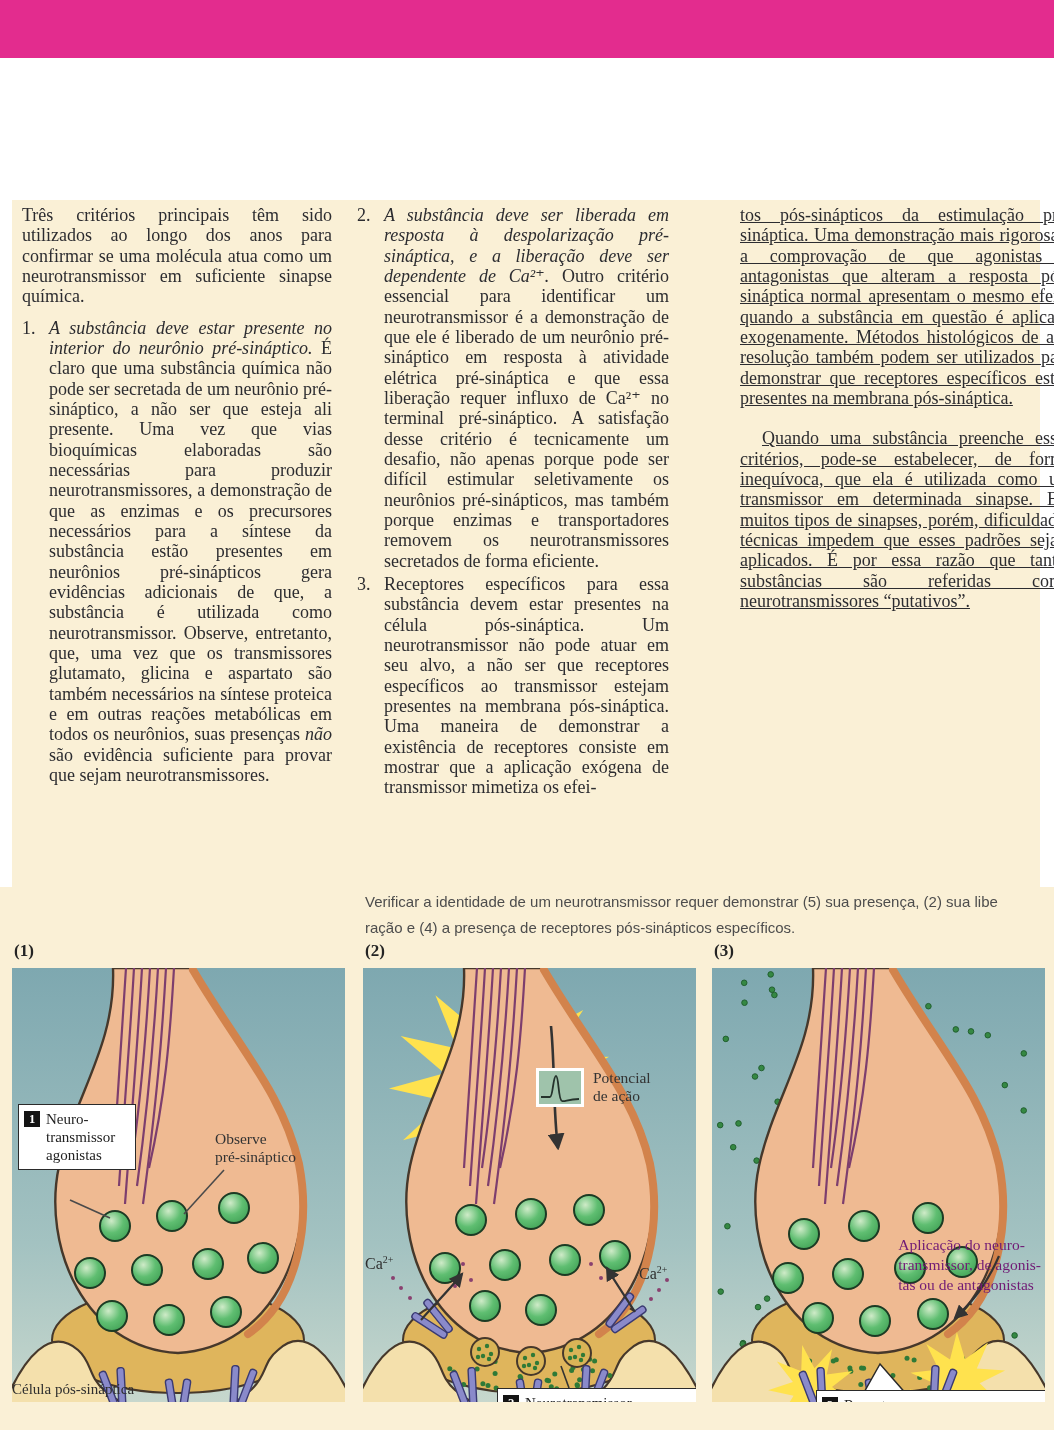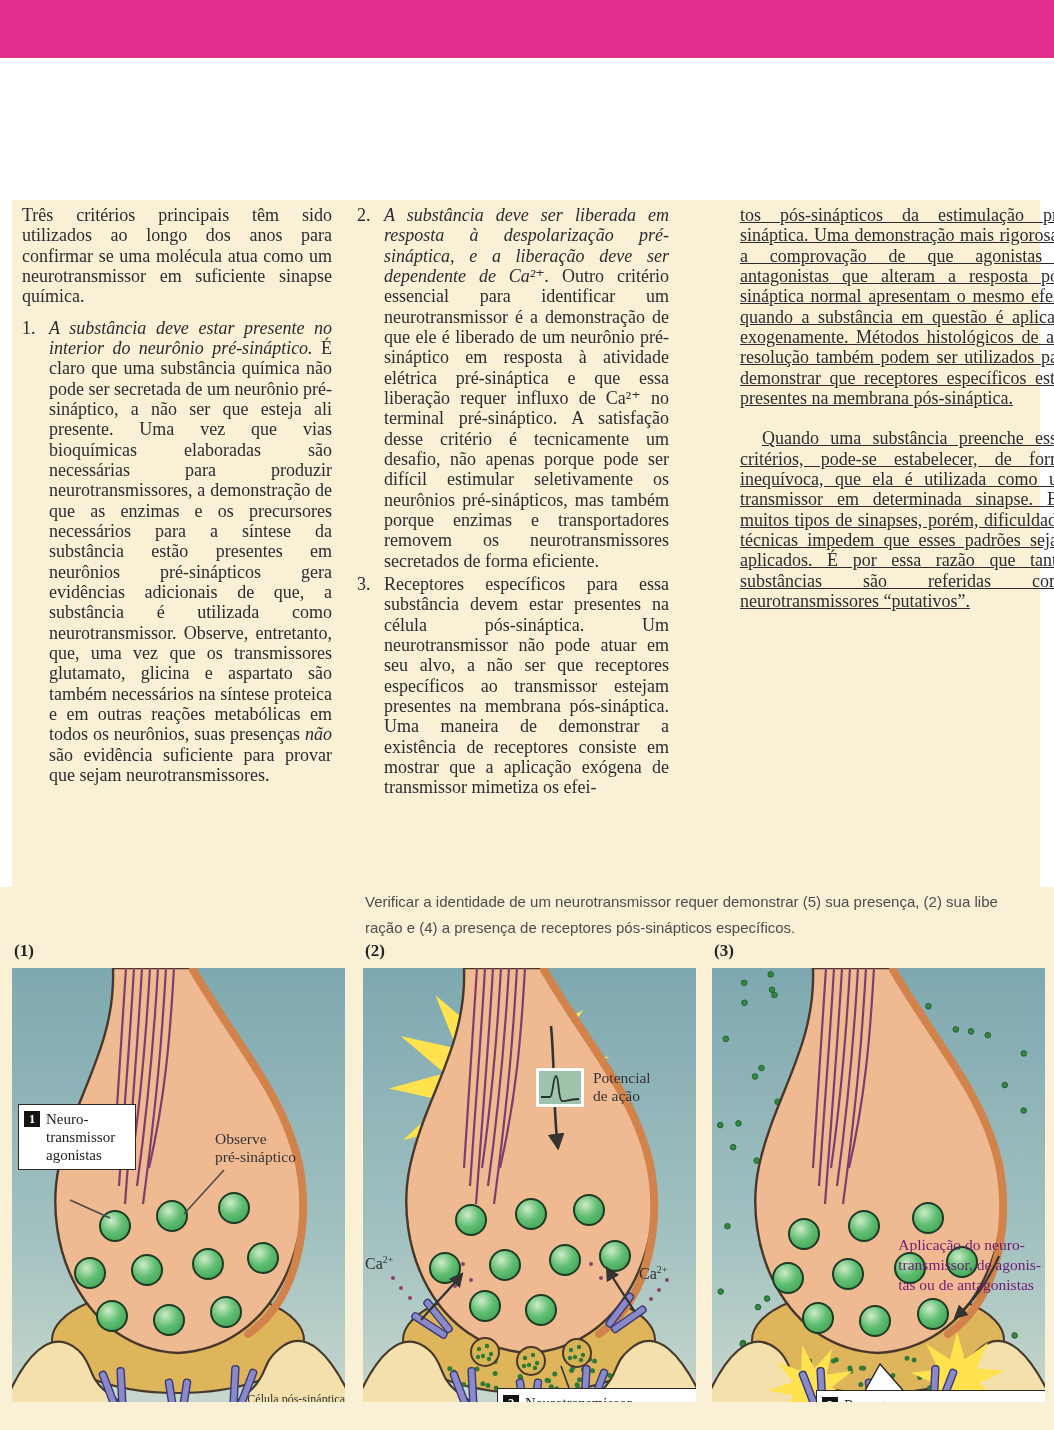--- a/index.html
+++ b/index.html
@@ -41,22 +41,22 @@
   .callout{position:absolute;background:#fff;border:1.6px solid #2a2a2a;
            padding:5px 7px 5px 5px;display:flex;gap:6px;align-items:flex-start;
            font-size:15px;line-height:1.2;color:#222;}
   .callout .nsq{flex:0 0 16px;width:16px;height:16px;background:#141414;color:#fff;
            font-weight:bold;font-size:12.5px;display:flex;align-items:center;
            justify-content:center;margin-top:1px;}
   .callout .ctext{white-space:pre-line;}
   .ap-inset{position:absolute;left:173px;top:100px;width:48px;height:39px;
             background:#9fc3ab;border:3px solid #fff;box-sizing:border-box;}
   .ca-label{position:absolute;font-size:16px;color:#2e2e2e;}
-  .cell-label{position:absolute;left:0;right:0;top:424px;text-align:right;
-              font-size:12px;color:#2e2e2e;}
+  .cell-label{position:absolute;left:0;right:0;top:413px;text-align:left;
+              font-size:15px;color:#2e2e2e;}
   .apply-label{position:absolute;right:4px;top:236px;text-align:left;
                font-size:15.5px;line-height:1.3;color:#701a75;white-space:pre-line;margin-top:31px;}
   sup{font-size:0.62em;}
 </style>
 </head>
 <body>
 
 <div class="page">
 
   <div class="topbar" style="background: rgb(227, 44, 142);"></div>

